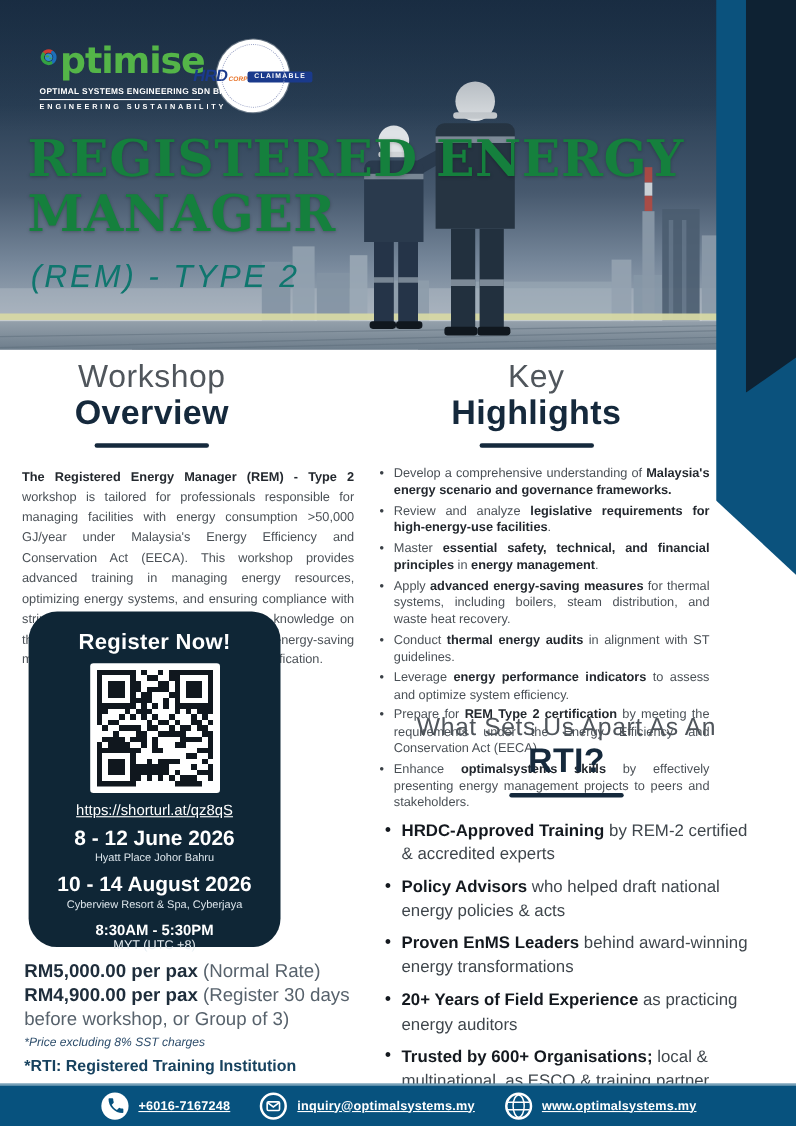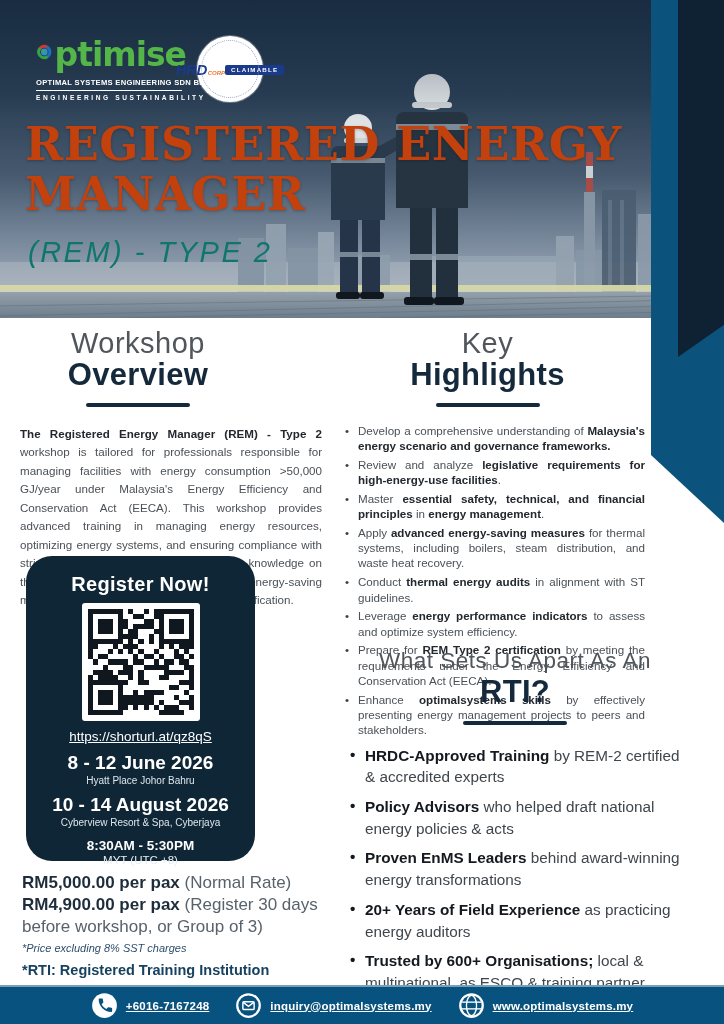--- a/index.html
+++ b/index.html
@@ -19,21 +19,21 @@
   .logo-tagline{font-size:6.6px;font-weight:bold;letter-spacing:2.6px;margin-top:2.5px;white-space:nowrap;}
   .hrd-badge{position:absolute;left:197px;top:36px;width:66px;height:66px;border-radius:50%;
              background:#fff;display:flex;flex-direction:row;align-items:center;justify-content:center;
              box-shadow:0 0 0 1px rgba(255,255,255,.3);}
   .hrd-ring{position:absolute;inset:4px;border:1px dotted #9aa3c6;border-radius:50%;}
   .hrd-top{display:flex;align-items:baseline;}
   .hrd-word{font-style:italic;font-weight:bold;font-size:15px;color:#1a3a8c;letter-spacing:-.5px;}
   .hrd-corp{font-style:italic;font-weight:bold;font-size:6px;color:#e8762d;margin-left:1px;}
   .hrd-banner{background:#1a3a8c;color:#fff;font-size:6.2px;font-weight:bold;letter-spacing:1.2px;
               padding:1.5px 6px;border-radius:2px;margin-top:1px;}
-  .hero-title{position:absolute;left:25px;top:120px;color:#c2410c;
+  .hero-title{position:absolute;left:25px;top:120px;color:#15803d;
               font-family:"DejaVu Serif","Liberation Serif",serif;font-weight:bold;
               font-size:46px;line-height:1.08;letter-spacing:.5px;text-shadow:0 1px 3px rgba(0,0,0,.25);}
   .hero-subtitle{position:absolute;left:28px;top:236px;color:#0f766e;font-size:29px;
                  font-style:italic;font-weight:500;letter-spacing:2.5px;}
 
   
   .ribbon-blue{position:absolute;left:651px;top:0;width:73px;height:523px;background:#0B527D;
                clip-path:polygon(0 0,100% 0,100% 100%,0 87%);}
   .ribbon-navy{position:absolute;left:678px;top:0;width:46px;height:357px;background:#0E2233;
                clip-path:polygon(0 0,100% 0,100% 91%,0 100%);}

